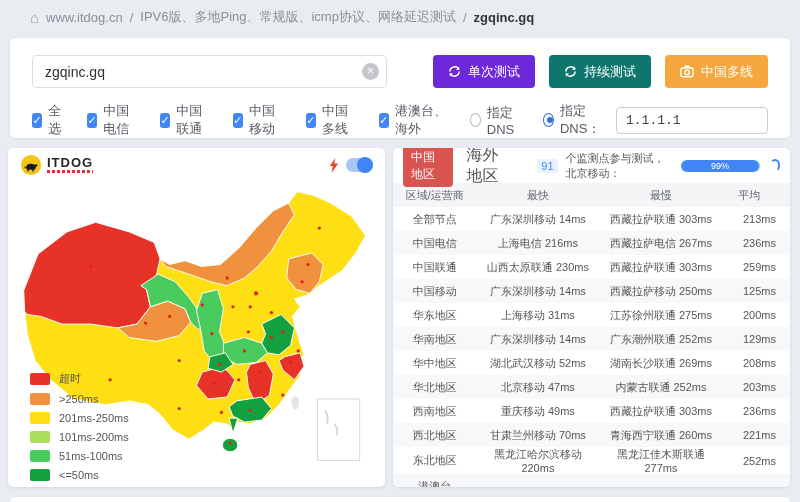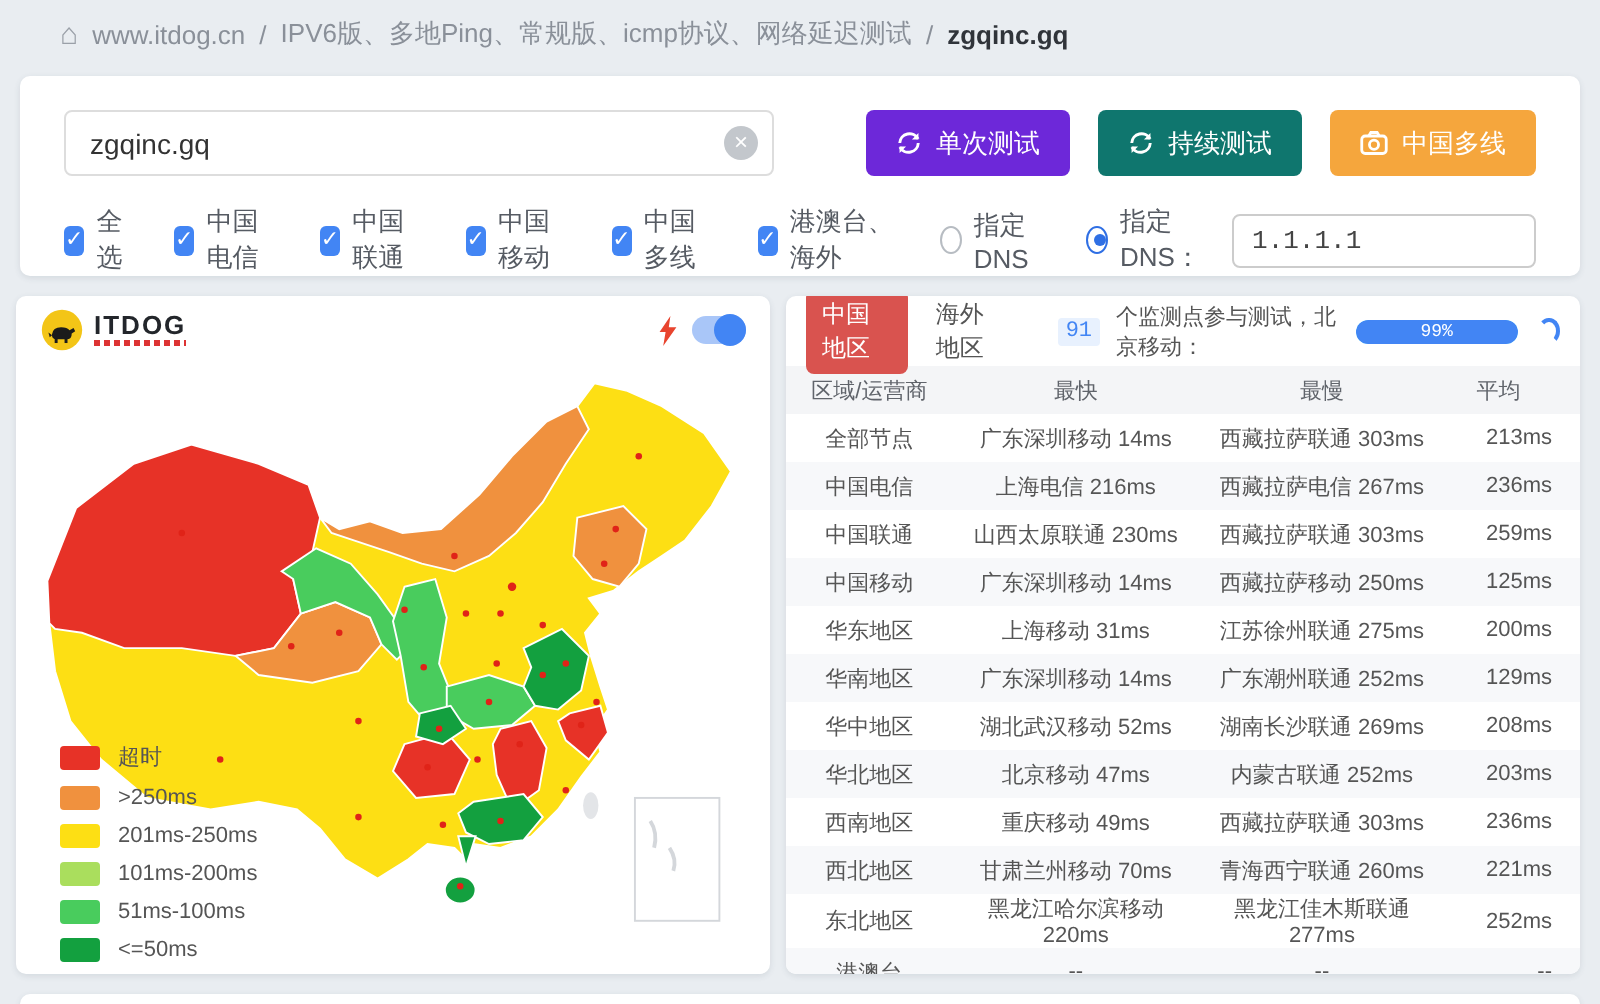--- a/index.html
+++ b/index.html
@@ -44,23 +44,23 @@
   .map-header .spacer { flex:1; }
   .toggle { width:27px; height:14px; border-radius:8px; background:#a9c6f8; position:relative; margin-left:7px; cursor:pointer; }
   .toggle .knob { position:absolute; right:0; top:-1px; width:16px; height:16px; border-radius:50%; background:#4285f4; }
   #map-svg { display:block; margin:0 auto; }
   .legend { position:absolute; left:22px; bottom:6px;text-align:center; }
   .legend-item { display:flex; align-items:center; gap:9px; margin-top:7px; font-size:11px; color:#555; }
   .legend-item .sw { width:20px; height:12px; border-radius:2px; }
 
   
   #results-card { left:393px; top:148px; width:397px; height:339px; overflow:hidden; }
-  .res-header { height:35px; display:flex; align-items:center; padding:0 10px; gap:8px;font-family:Liberation Mono, monospace; }
+  .res-header { height:35px; display:flex; align-items:center; padding:0 10px; gap:8px; }
   .tab-active { background:#d9534f; color:#fff; font-size:12px; padding:4px 8px; border-radius:4px; cursor:pointer; }
-  .tab-plain { color:#555; font-size:12px; padding:4px 6px; cursor:pointer; }
+  .tab-plain { color:#555; font-size:16px; padding:4px 6px; cursor:pointer; }
   .count-chip { margin-left:12px; background:#e8f1fe; color:#4285f4; font-size:11px; padding:1px 4px; border-radius:2px; }
   .prog-label { font-size:11px; color:#555; }
   .prog-track { width:112px; height:12px; background:#7dd3fc; border-radius:7px; overflow:hidden; }
   .prog-fill { height:100%; background:#4285f4; border-radius:7px; color:#fff; font-size:9px; text-align:center; line-height:12px; }
   .spinner { width:13px; height:13px; border-radius:50%; border:2px solid transparent; border-top-color:#4285f4; border-right-color:#4285f4; animation:spin 1s linear infinite; margin-left:2px; }
   @keyframes spin { to { transform:rotate(360deg);} }
 
   table.results { width:100%; border-collapse:collapse; font-size:11px; color:#555; }
   table.results th { background:#f4f5f7; color:#606.5; color:#60646b; font-weight:normal; height:24px; }
   table.results td { height:24px; text-align:center; }

